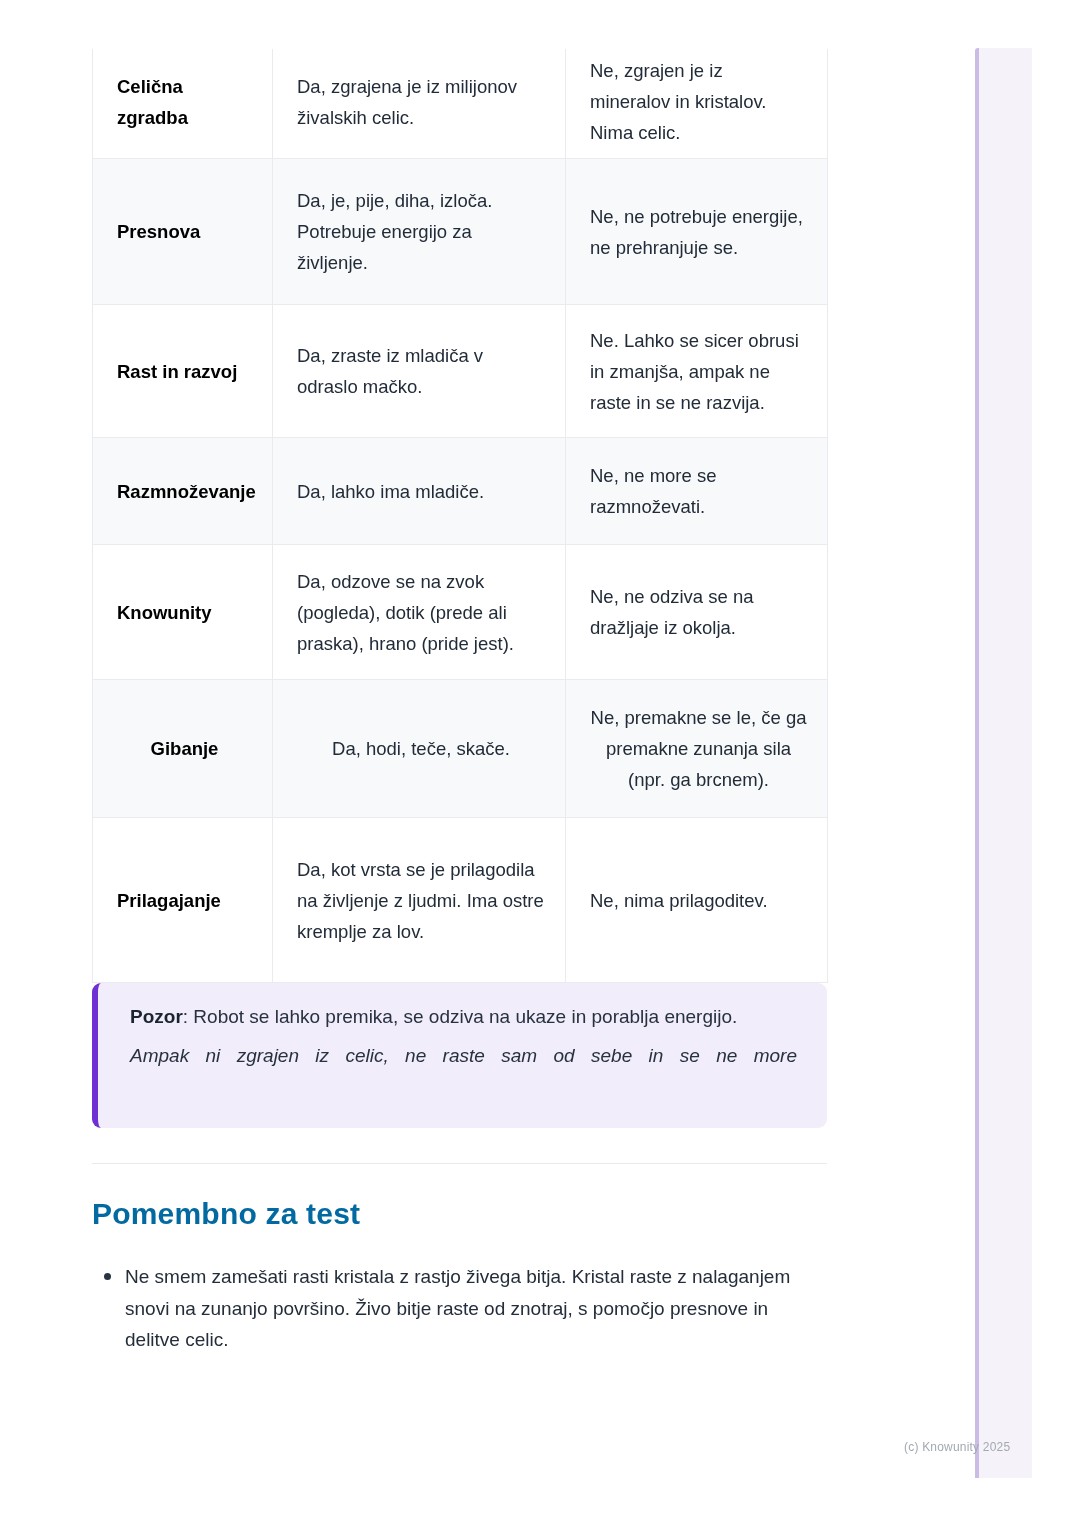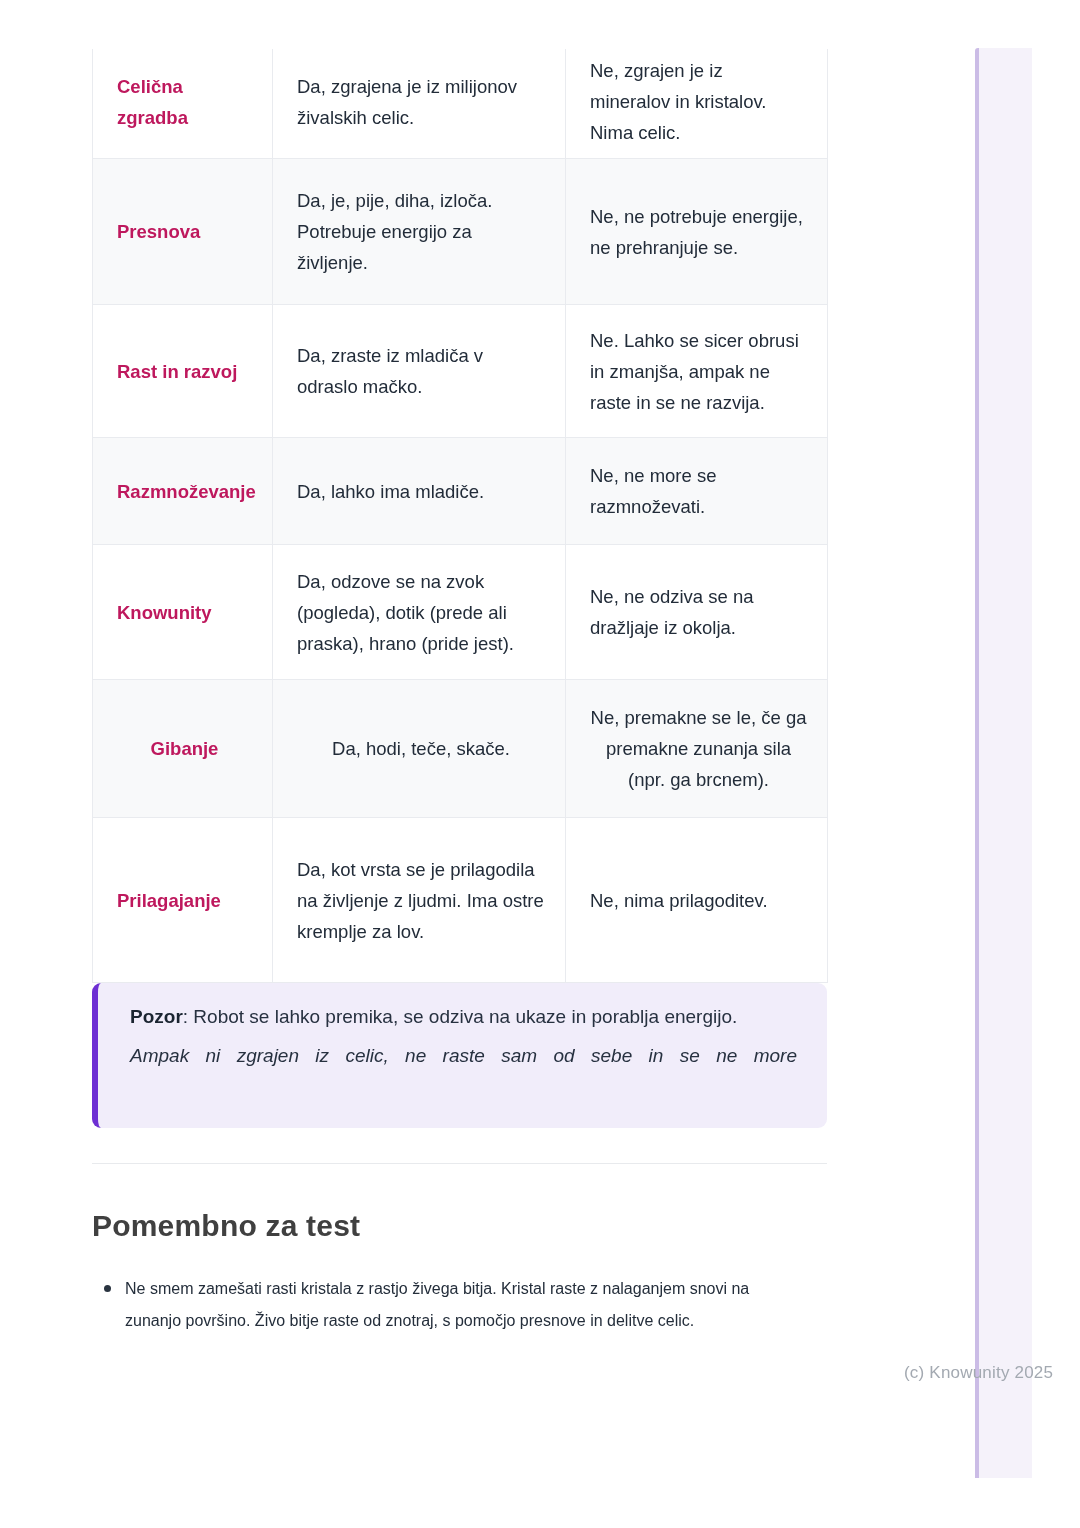--- a/index.html
+++ b/index.html
@@ -22,21 +22,21 @@
     font-size: 18.5px; line-height: 31px; color: #222c39;
   }
   table.cmp col.c1 { width: 180px; }
   table.cmp col.c2 { width: 293px; }
   table.cmp col.c3 { width: 262px; }
   table.cmp td {
     vertical-align: middle; border: 1px solid #e9ebef; border-top: none;
     padding: 14px 20px 14px 24px; background: #ffffff;
   }
   table.cmp tr.alt td { background: #f8f9fa; }
-  table.cmp td.lbl { font-weight: 700; color: #be185d; }
+  table.cmp td.lbl { font-weight: 700; color: #000000; }
   table.cmp tr.r1 td { height: 82px; border-top: none; padding-top: 6px; padding-bottom: 10px; }
   table.cmp tr.r2 td { height: 146px; }
   table.cmp tr.r3 td { height: 133px; }
   table.cmp tr.r4 td { height: 107px; }
   table.cmp tr.r5 td { height: 135px; }
   table.cmp tr.r6 td { height: 138px; text-align: center; }
   table.cmp tr.r7 td { height: 165px; }
 
   
   .callout {
@@ -46,40 +46,40 @@
     font-size: 19px; line-height: 39px; color: #273140;
   }
   .callout .jline { text-align: justify; text-align-last: justify; font-style: italic; }
   .callout b { color: #1b2531; }
 
   
   .divider { margin-top: 35px; width: 735px; height: 1px; background: #e8eaed; }
 
   
   h2.section {
-    margin-top: 44px; font-size: 30px; line-height: 36px; font-weight: 700; color: #404040;
+    margin-top: 32px; font-size: 30px; line-height: 36px; font-weight: 700; color: #0369a1;
     letter-spacing: 0.2px;
   }
 
   
   ul.important { margin-top: 29px; list-style: none; width: 712px; }
   ul.important li {
-    position: relative; padding-left: 33px; font-size: 16px; line-height: 31.5px; color: #242e3b;
+    position: relative; padding-left: 33px; font-size: 19px; line-height: 31.5px; color: #242e3b;
   }
   ul.important li + li { margin-top: 13px; }
   ul.important li::before {
     content: ""; position: absolute; left: 12px; top: 12px;
     width: 7px; height: 7px; border-radius: 50%; background: #2a3440;
   }
   ul.important .it { font-style: italic; }
 
   
   .watermark {
-    position: absolute; left: 904px; top: 1363px; z-index: 3;
-    font-size: 17px; color: #a3a9b1; letter-spacing: 0.2px;
+    position: absolute; left: 904px; top: 1440px; z-index: 3;
+    font-size: 12px; color: #a3a9b1; letter-spacing: 0.2px;
   }
 </style>
 </head>
 <body>
 
 <div class="side-strip"></div>
 
 <div class="content">
 
   <table class="cmp">

